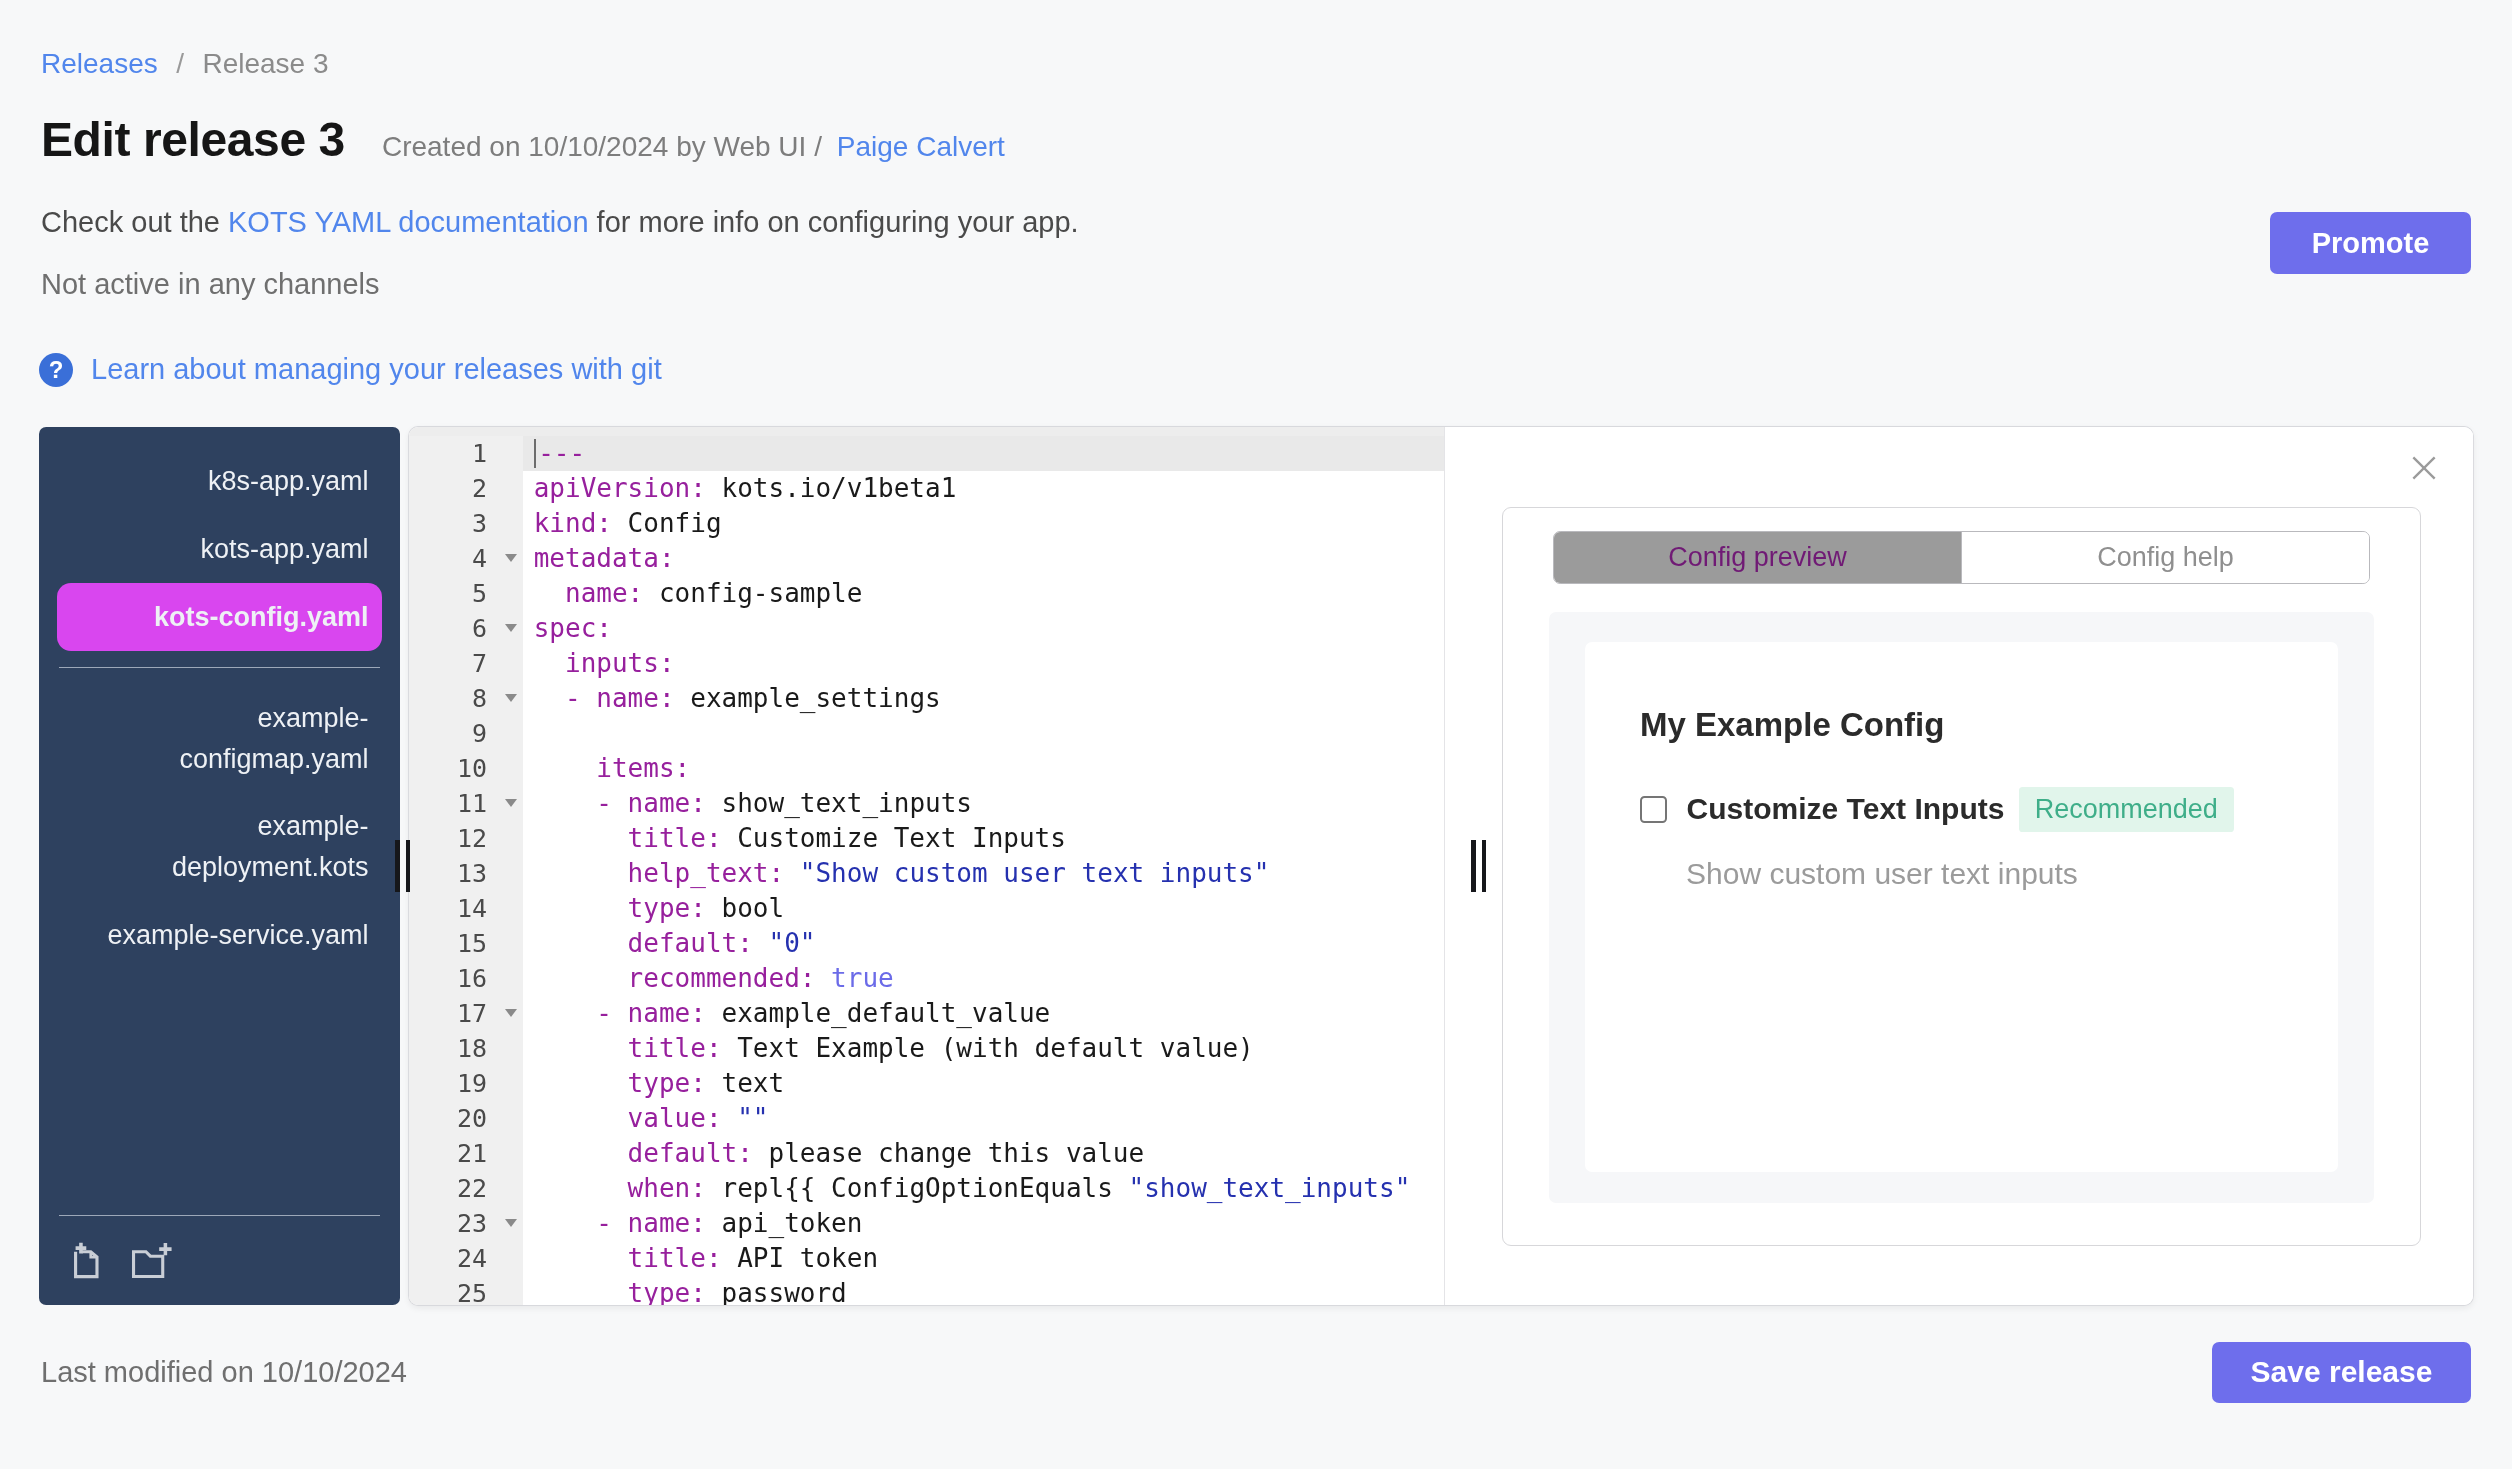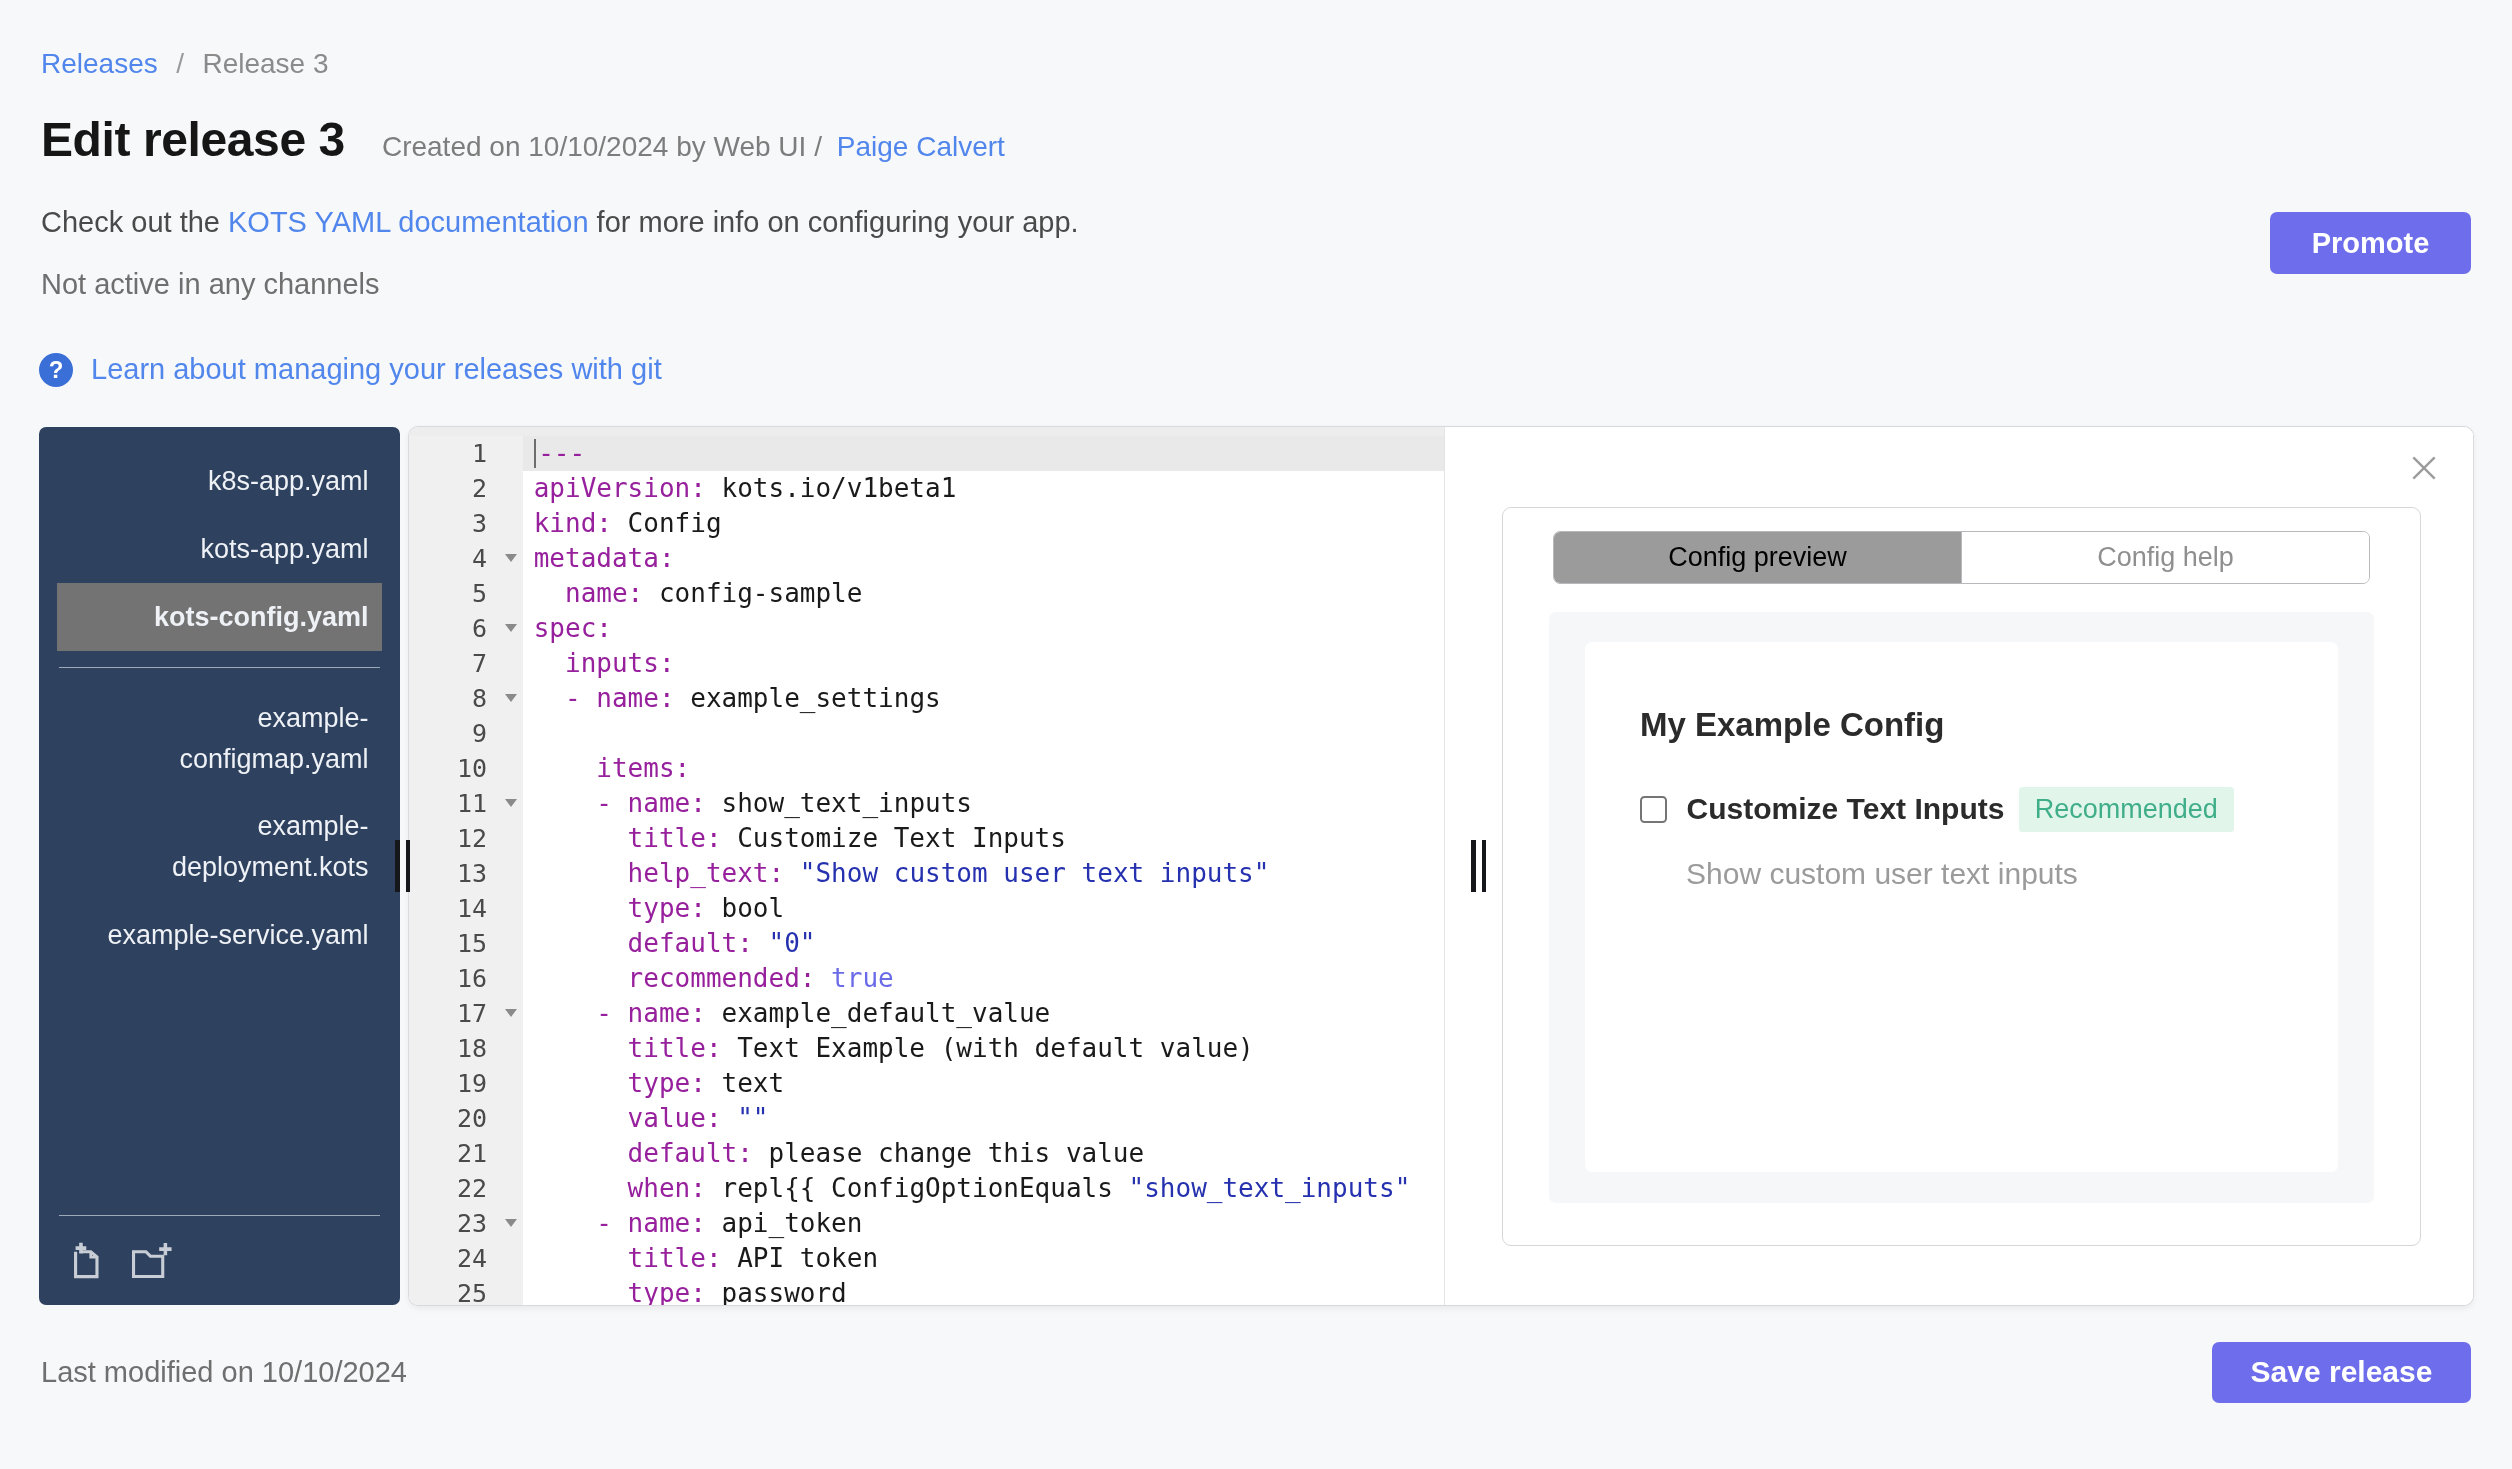--- a/index.html
+++ b/index.html
@@ -37,21 +37,21 @@
 
   
   .workbench { position:relative; margin:40px 39px 0; height:878px; }
 
   
   .sidebar { position:absolute; left:0; top:0; bottom:0; width:361px;
              background:#2e415f; border-radius:7.1px; display:flex; flex-direction:column;
              padding-top:21.4px; overflow:hidden; }
   .file-list { list-style:none; padding:0 18px;text-align:right; }
   .file-list li { font-size:27px; color:#eef1f5; line-height:41px; padding:13.4px 13.4px; cursor:pointer; }
-  .file-list li.selected { background:#737373; font-weight:700; }
+  .file-list li.selected { background:#d946ef; font-weight:700;border-radius:14px; }
   .side-divider { border:none; border-top:1.8px solid #b9c2cf; margin:16px 19.6px; opacity:.8; }
   .sidebar-footer { margin-top:auto; }
   .sidebar-footer .icons { display:flex; gap:25px; padding:9px 25px 23px; }
   .sidebar-footer .icons svg { cursor:pointer; }
 
   
   .main-card { position:absolute; left:370px; right:0; top:0; bottom:0;
                background:#fff; border-radius:9px; display:flex; overflow:hidden;
                box-shadow:0 0 0 0.9px #d8d9dd, 0 2.7px 7.1px rgba(0,0,0,.07); }
 
@@ -85,21 +85,21 @@
   .config-host { flex:1; position:relative; background:#fff; }
   .close-btn { position:absolute; top:23px; right:30px; width:39px; height:39px;
                background:none; border:none; cursor:pointer; }
   .config-panel { position:absolute; left:57px; right:52px; top:80px; bottom:59px;
                   border:1.8px solid #d7d7da; border-radius:9px; background:#fff;
                   display:flex; flex-direction:column; }
   .tabs { margin:23px 50px 0; height:53px; display:flex; border:1.8px solid #b9b9bd;
           border-radius:7.1px; overflow:hidden; flex:none; }
   .tab { flex:1; display:flex; align-items:center; justify-content:center;
          font-size:27px; cursor:pointer; background:#fff; color:#8f8f8f; }
-  .tab.active { background:#9b9b9b; color:#000000; }
+  .tab.active { background:#9b9b9b; color:#701a75; }
   .tab + .tab { border-left:1.8px solid #b9b9bd; }
 
   .config-body { flex:1; margin:28px 46px 42px; background:#f6f7f9; border-radius:7.1px; overflow:hidden; }
   .config-card { margin:30px 36px; height:calc(100% - 61px); background:#fff; border-radius:7.1px;
                  padding:64px 55px 0; }
   .config-group-title { font-size:33px; font-weight:700; color:#2b2b2b; }
   .config-item { margin-top:43px; display:flex; align-items:center; }
   .checkbox { width:27px; height:27px; border:2.2px solid #757575; border-radius:4.5px;
               background:#fff; flex:none; cursor:pointer; }
   .config-item label { font-size:30px; font-weight:700; color:#2b2b2b; margin-left:19.6px; cursor:pointer; }

